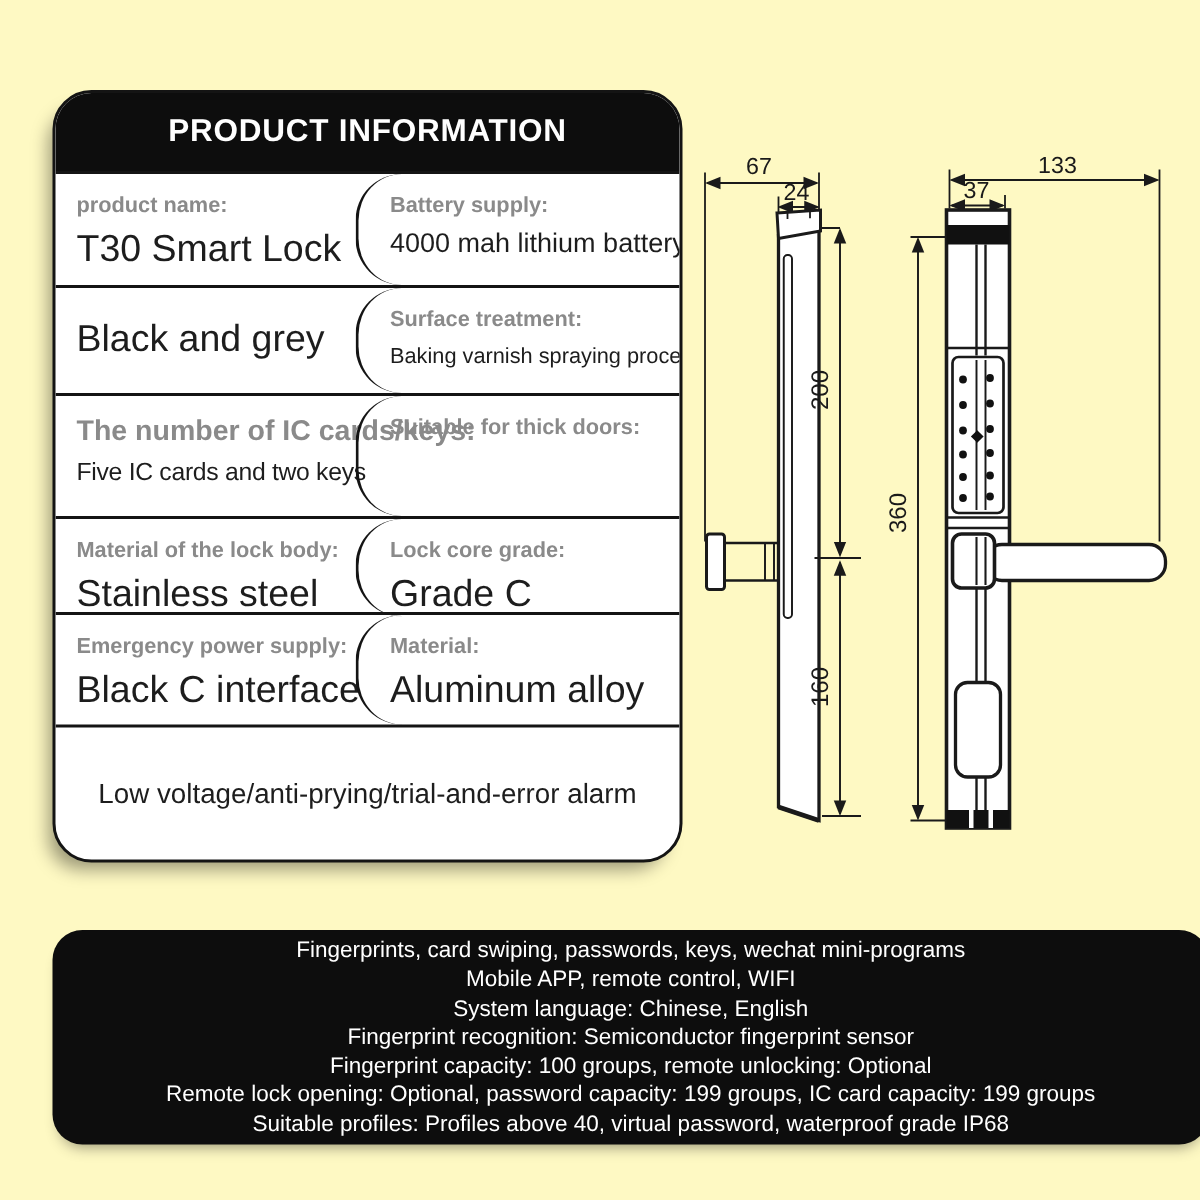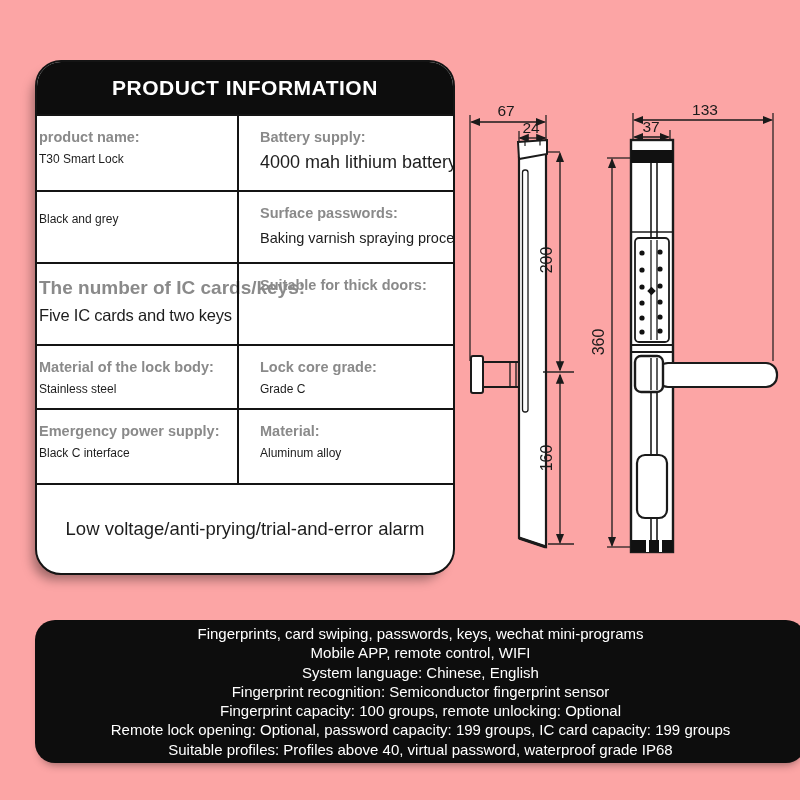--- a/index.html
+++ b/index.html
@@ -1,36 +1,36 @@
 <!DOCTYPE html>
 <html><head>
 <meta charset="utf-8">
 <style>
   html,body{margin:0;padding:0;background:#ffffff;}
   body{width:800px;height:800px;font-family:"Liberation Sans","DejaVu Sans",sans-serif;}
-  .stage{position:relative;width:800px;height:800px;background:#fca5a5;overflow:hidden;}
+  .stage{position:relative;width:800px;height:800px;background:#fef9c3;overflow:hidden;}
 
   
   .info-card{
     position:absolute;left:35px;top:60px;width:420px;height:515px;
     background:#ffffff;border:2px solid #141414;border-radius:26px;
     box-sizing:border-box;overflow:hidden;
     box-shadow:-7px 9px 12px -5px rgba(0,0,0,0.40);
   }
   .card-header{
     height:52px;background:#0d0d0d;display:flex;align-items:center;justify-content:center;
   }
   .card-title{color:#ffffff;font-size:21px;font-weight:bold;letter-spacing:.5px;}
   .spec-table{position:absolute;top:52px;left:0;right:0;bottom:0;display:flex;flex-direction:column;}
   .spec-row{display:grid;grid-template-columns:200px 1fr;border-top:2px solid #141414;box-sizing:border-box;}
   .r1{height:76px}.r2{height:72px}.r3{height:82px}.r4{height:64px}.r5{height:75px}
-  .cell{padding:13px 8px 0 2px;box-sizing:border-box;white-space:nowrap;}
+  .cell{padding:13px 8px 0 14px;box-sizing:border-box;white-space:nowrap;border-radius:31px;}
   .cell.right{border-left:2px solid #141414;padding-left:21px;}
   .label{color:#8a8a8a;font-size:14.5px;font-weight:bold;}
-  .value{color:#1d1d1d;font-size:12px;margin-top:7px;}
+  .value{color:#1d1d1d;font-size:25px;margin-top:7px;}
   .label.sm{font-size:19px;}
   .value.sm{font-size:14.5px;margin-top:9px;}
   .value.md{font-size:16.5px;letter-spacing:-.2px;}
   .value.md2{font-size:18px;}
   .footer-row{flex:1;border-top:2px solid #141414;display:flex;align-items:center;justify-content:center;}
   .footer-text{color:#1d1d1d;font-size:18.5px;white-space:nowrap;}
 
   
   .drawing{position:absolute;left:455px;top:90px;width:345px;height:480px;}
   .drawing text{fill:#1a1a1a;font-family:"Liberation Sans","DejaVu Sans",sans-serif;}
@@ -64,21 +64,21 @@
           <div class="label">Battery supply:</div>
           <div class="value md2">4000 mah lithium battery</div>
         </div>
       </div>
 
       <div class="spec-row r2">
         <div class="cell">
           <div class="value">Black and grey</div>
         </div>
         <div class="cell right">
-          <div class="label">Surface passwords:</div>
+          <div class="label">Surface treatment:</div>
           <div class="value sm">Baking varnish spraying process</div>
         </div>
       </div>
 
       <div class="spec-row r3">
         <div class="cell">
           <div class="label sm">The number of IC cards/keys:</div>
           <div class="value md">Five IC cards and two keys</div>
         </div>
         <div class="cell right">

